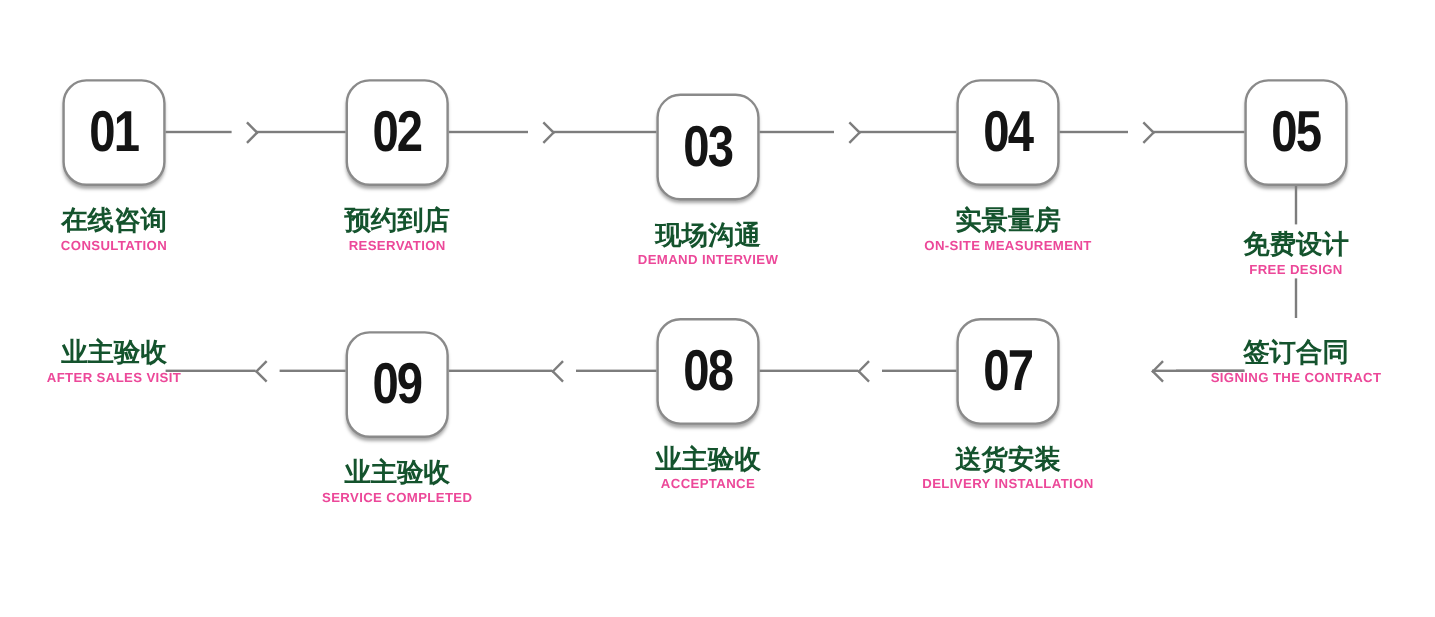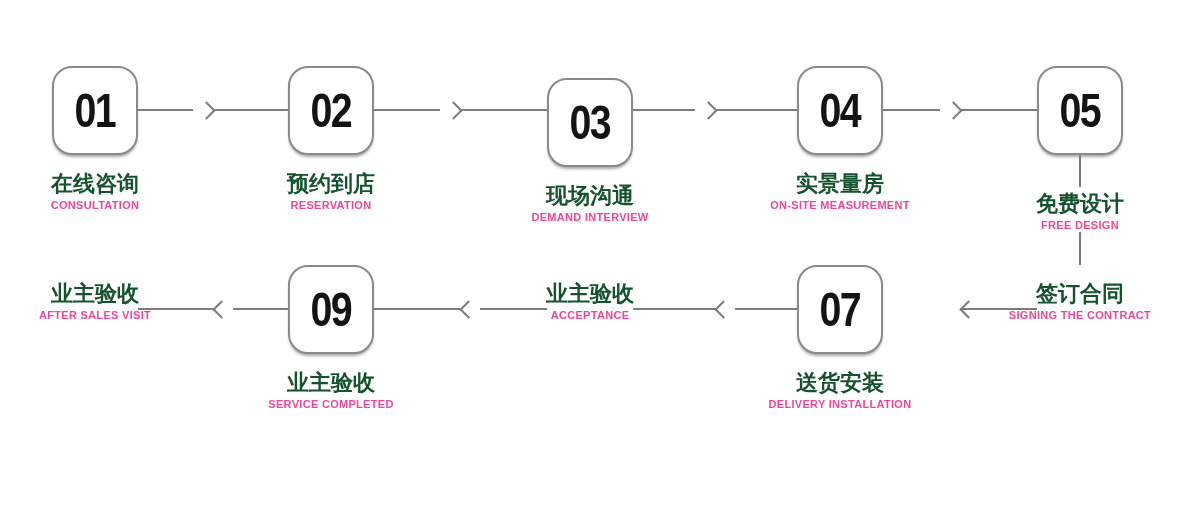--- a/index.html
+++ b/index.html
@@ -127,29 +127,32 @@
     </div>
     <div class="zh">免费设计</div>
     <div class="en">FREE DESIGN</div>
   </div>
 
   <div class="step" style="left:-5px;top:265px">
     <div class="zh">业主验收</div>
     <div class="en">AFTER SALES VISIT</div>
   </div>
 
-  <div class="step" style="left:231px;top:265px">
+  <div class="step" style="left:231px;top:276px">
     <div class="box">
       <span class="num">09</span>
     </div>
     <div class="zh">业主验收</div>
     <div class="en">SERVICE COMPLETED</div>
   </div>
 
   <div class="step" style="left:490px;top:265px">
+    <div class="box">
+      <span class="num">08</span>
+    </div>
     <div class="zh">业主验收</div>
     <div class="en">ACCEPTANCE</div>
   </div>
 
   <div class="step" style="left:740px;top:265px">
     <div class="box">
       <span class="num">07</span>
     </div>
     <div class="zh">送货安装</div>
     <div class="en">DELIVERY INSTALLATION</div>

